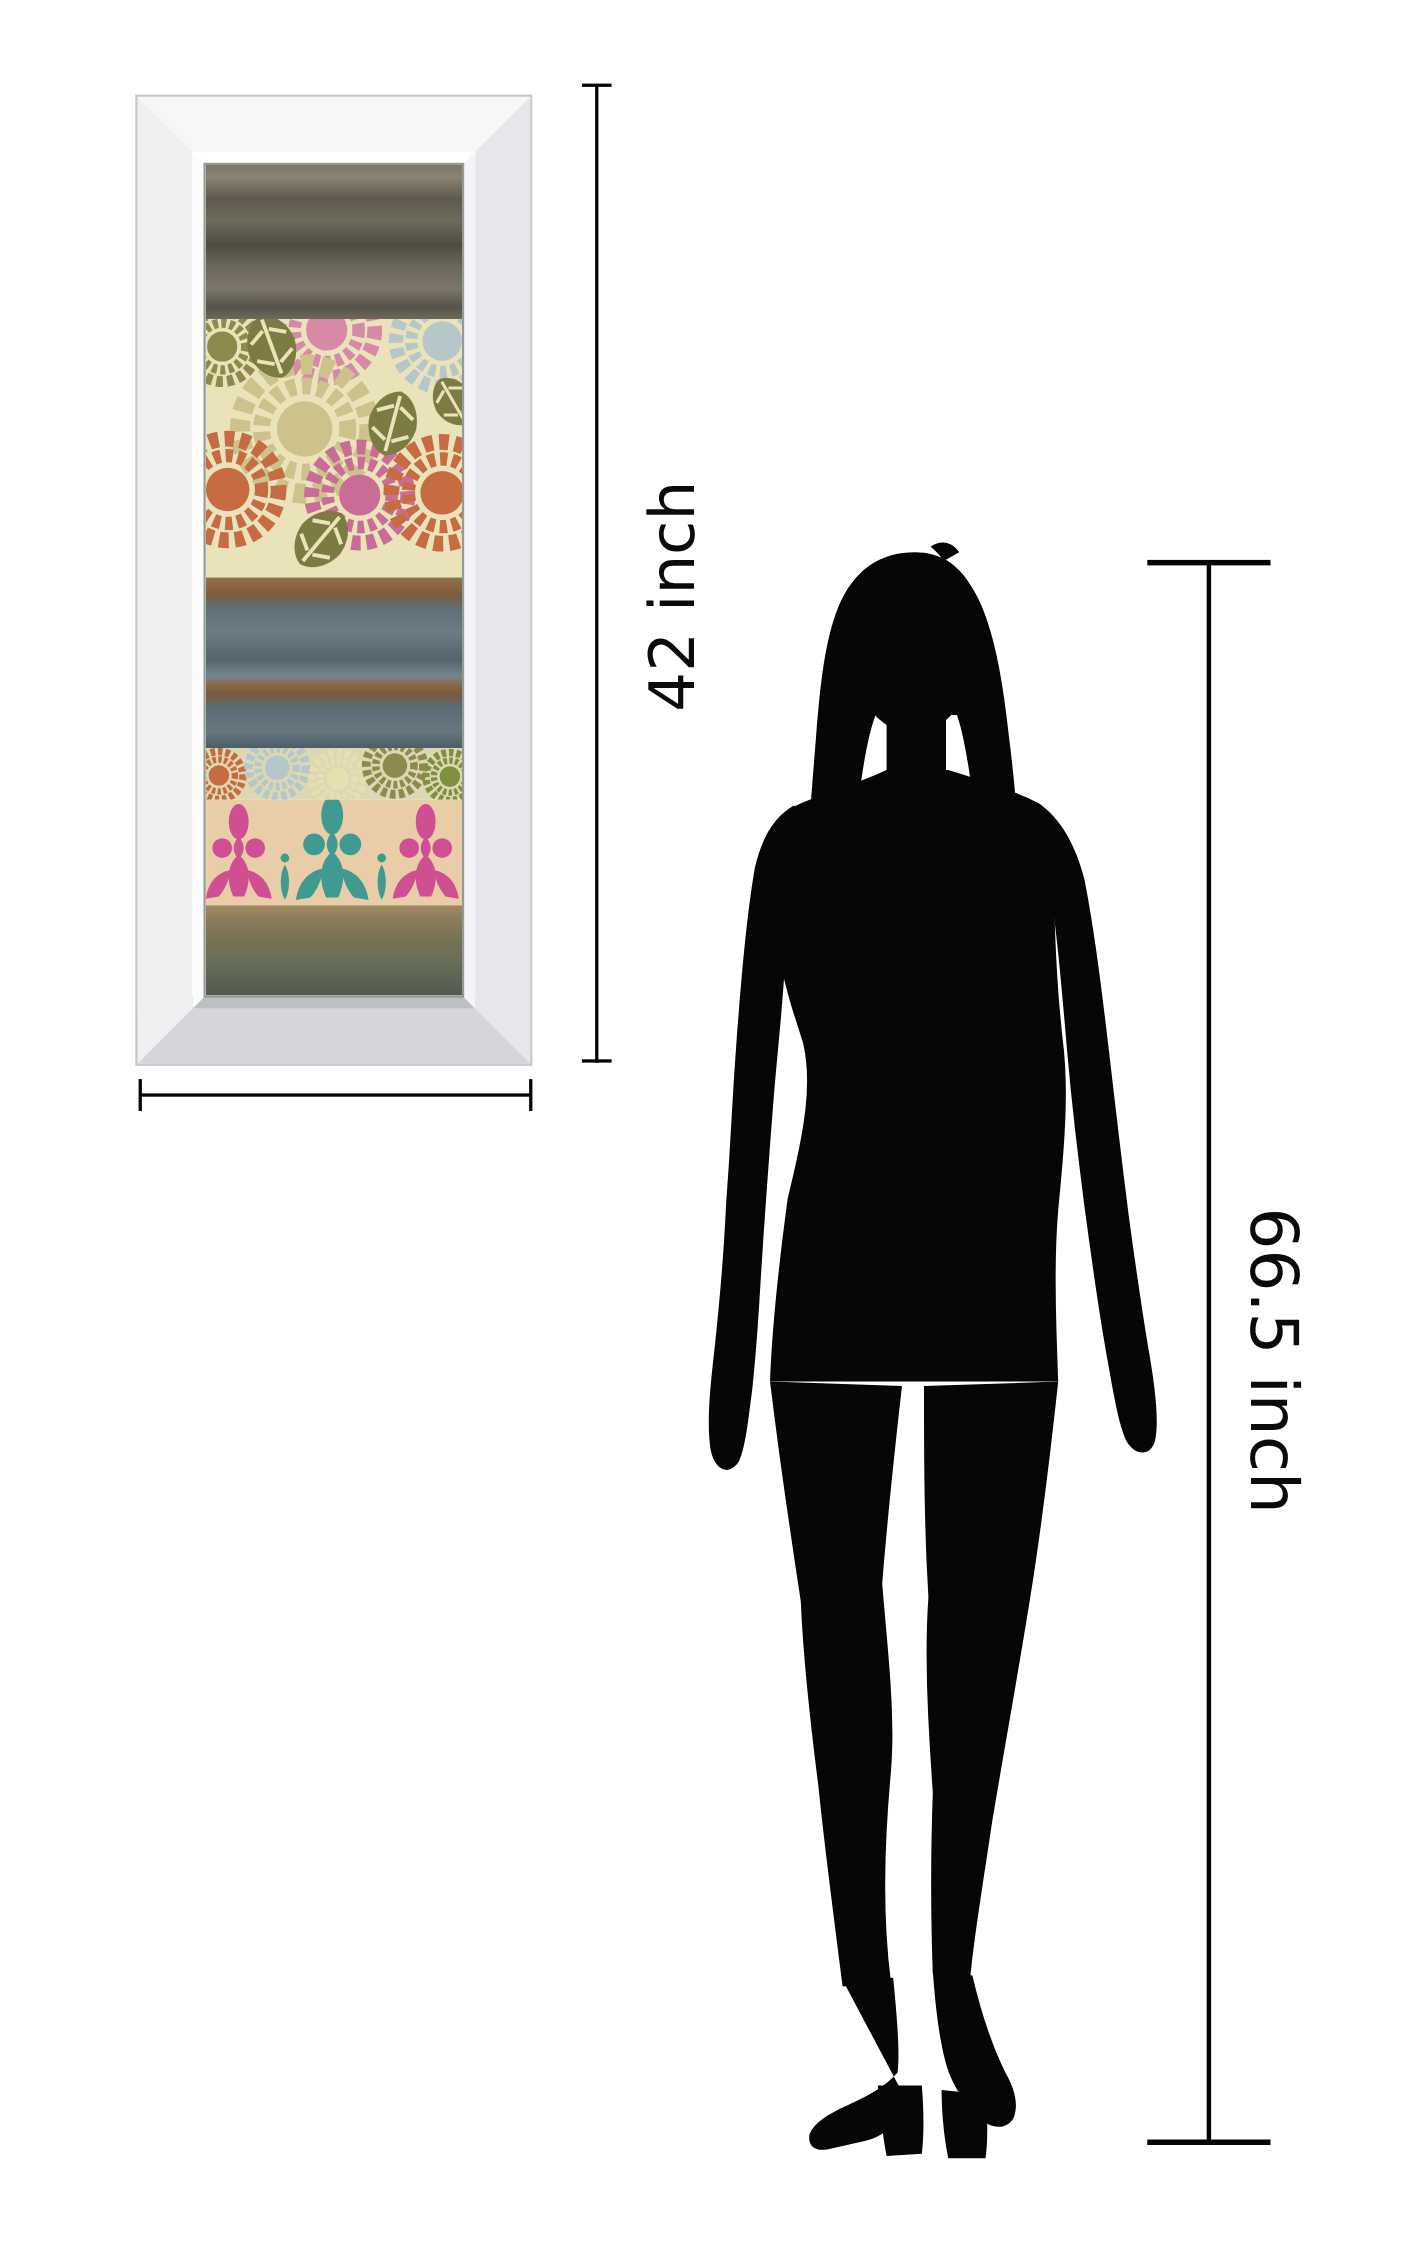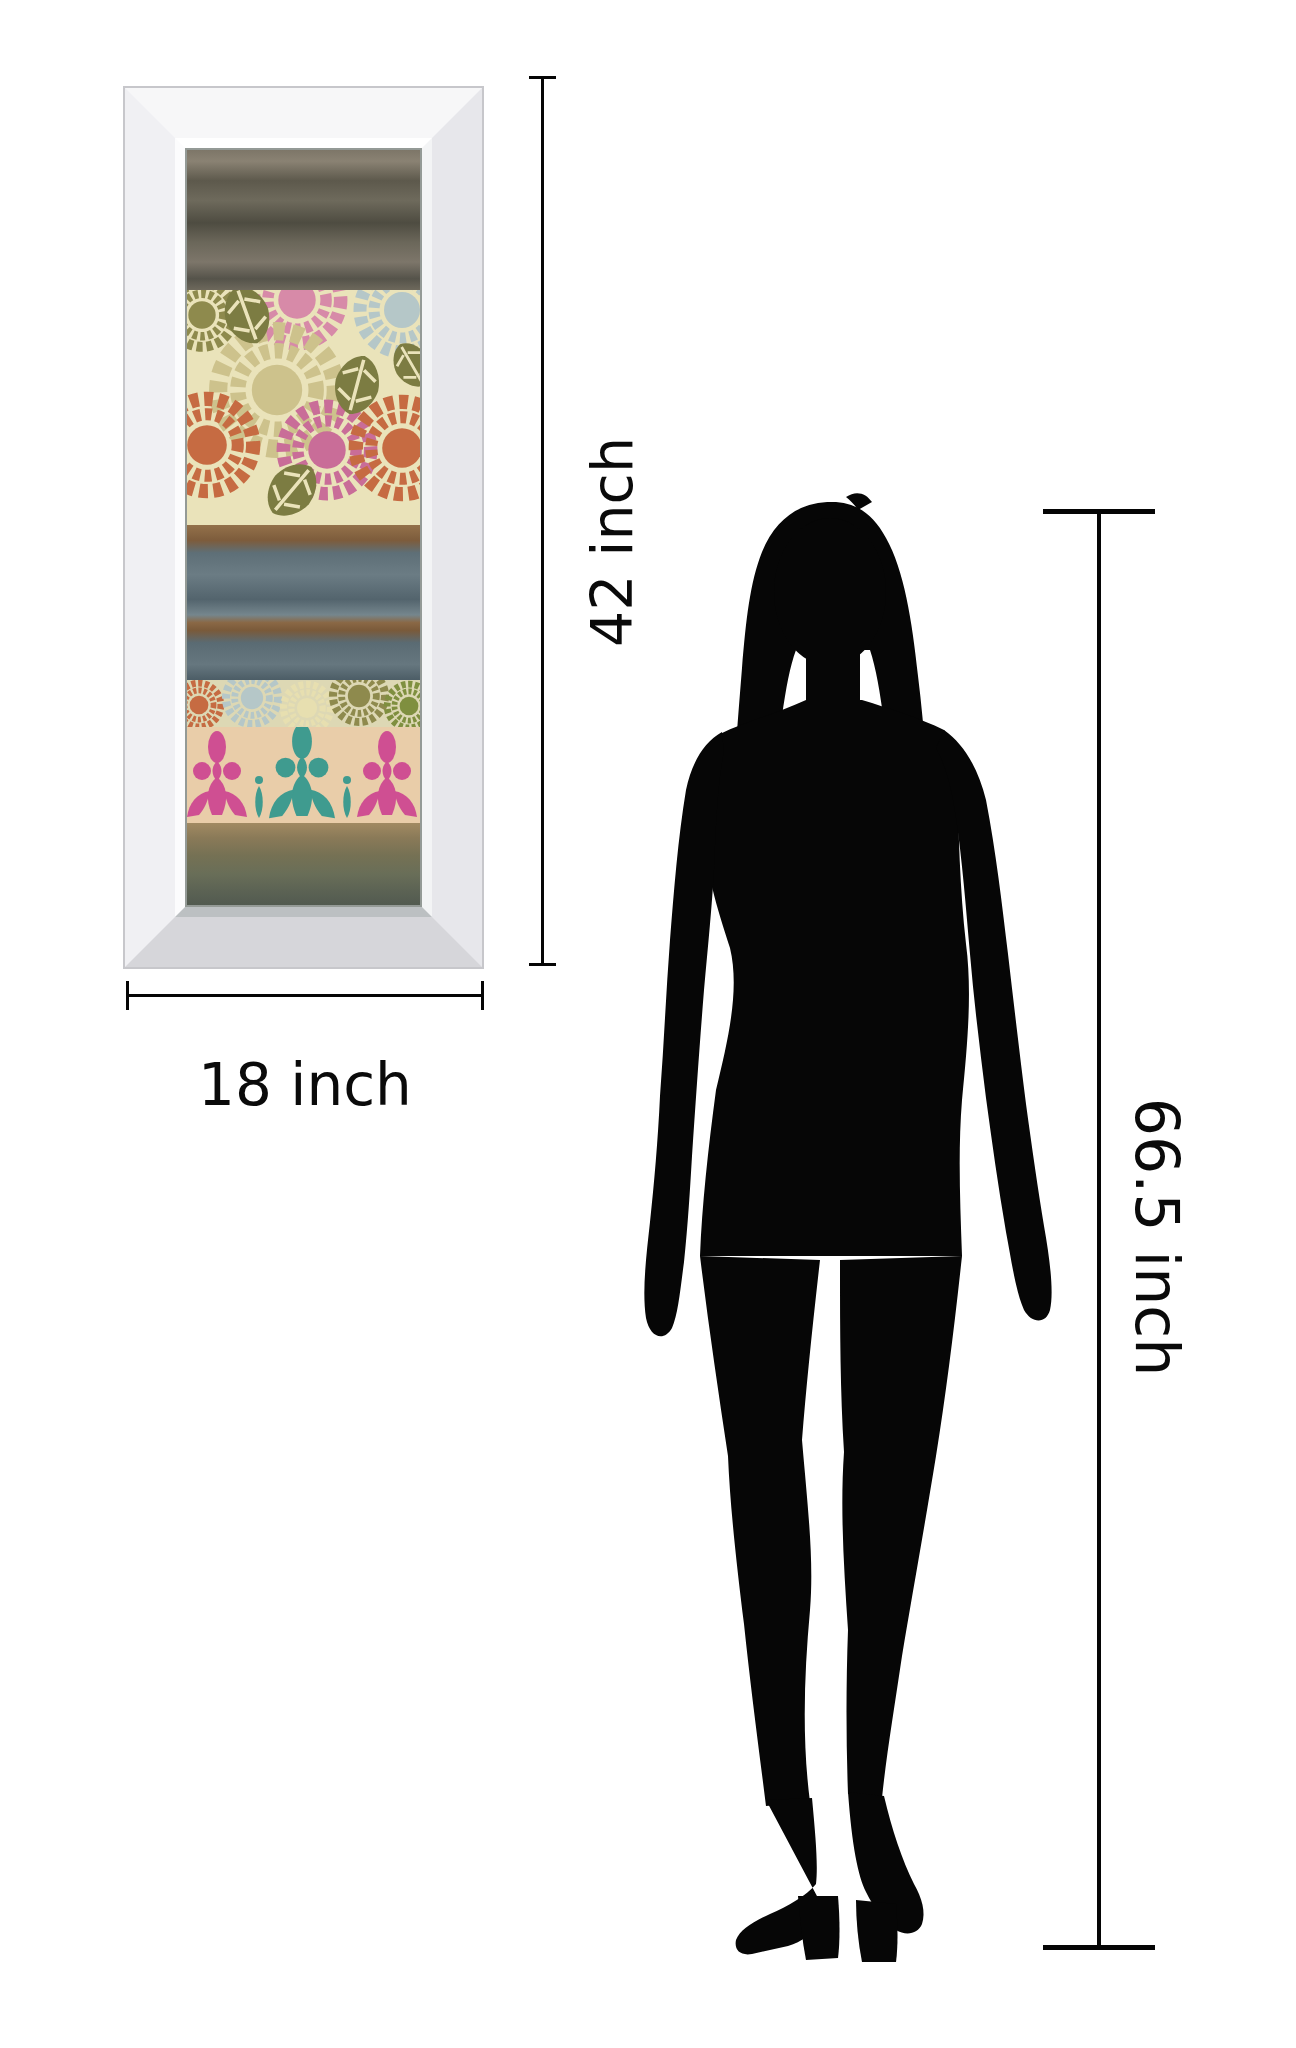--- a/index.html
+++ b/index.html
@@ -195,20 +195,19 @@
   </svg>
 
   <div class="dline" style="left:541px;top:78px;width:3px;height:888px;"></div>
   <div class="dtick" style="left:529px;top:76px;width:27px;height:3px;"></div>
   <div class="dtick" style="left:529px;top:963px;width:27px;height:3px;"></div>
   <div id="label-42" class="dlabel">42 inch</div>
 
   <div class="dline" style="left:128px;top:994px;width:355px;height:3px;"></div>
   <div class="dtick" style="left:126px;top:981px;width:3px;height:29px;"></div>
   <div class="dtick" style="left:481px;top:981px;width:3px;height:29px;"></div>
-  <div id="label-18" class="dlabel">18 inch</div>
 
   <div class="dline" style="left:1097px;top:512px;width:4px;height:1437px;"></div>
   <div class="dtick" style="left:1043px;top:509px;width:112px;height:5px;"></div>
   <div class="dtick" style="left:1043px;top:1945px;width:112px;height:5px;"></div>
   <div id="label-665" class="dlabel">66.5 inch</div>
 
 </div>
 
 </body></html>

